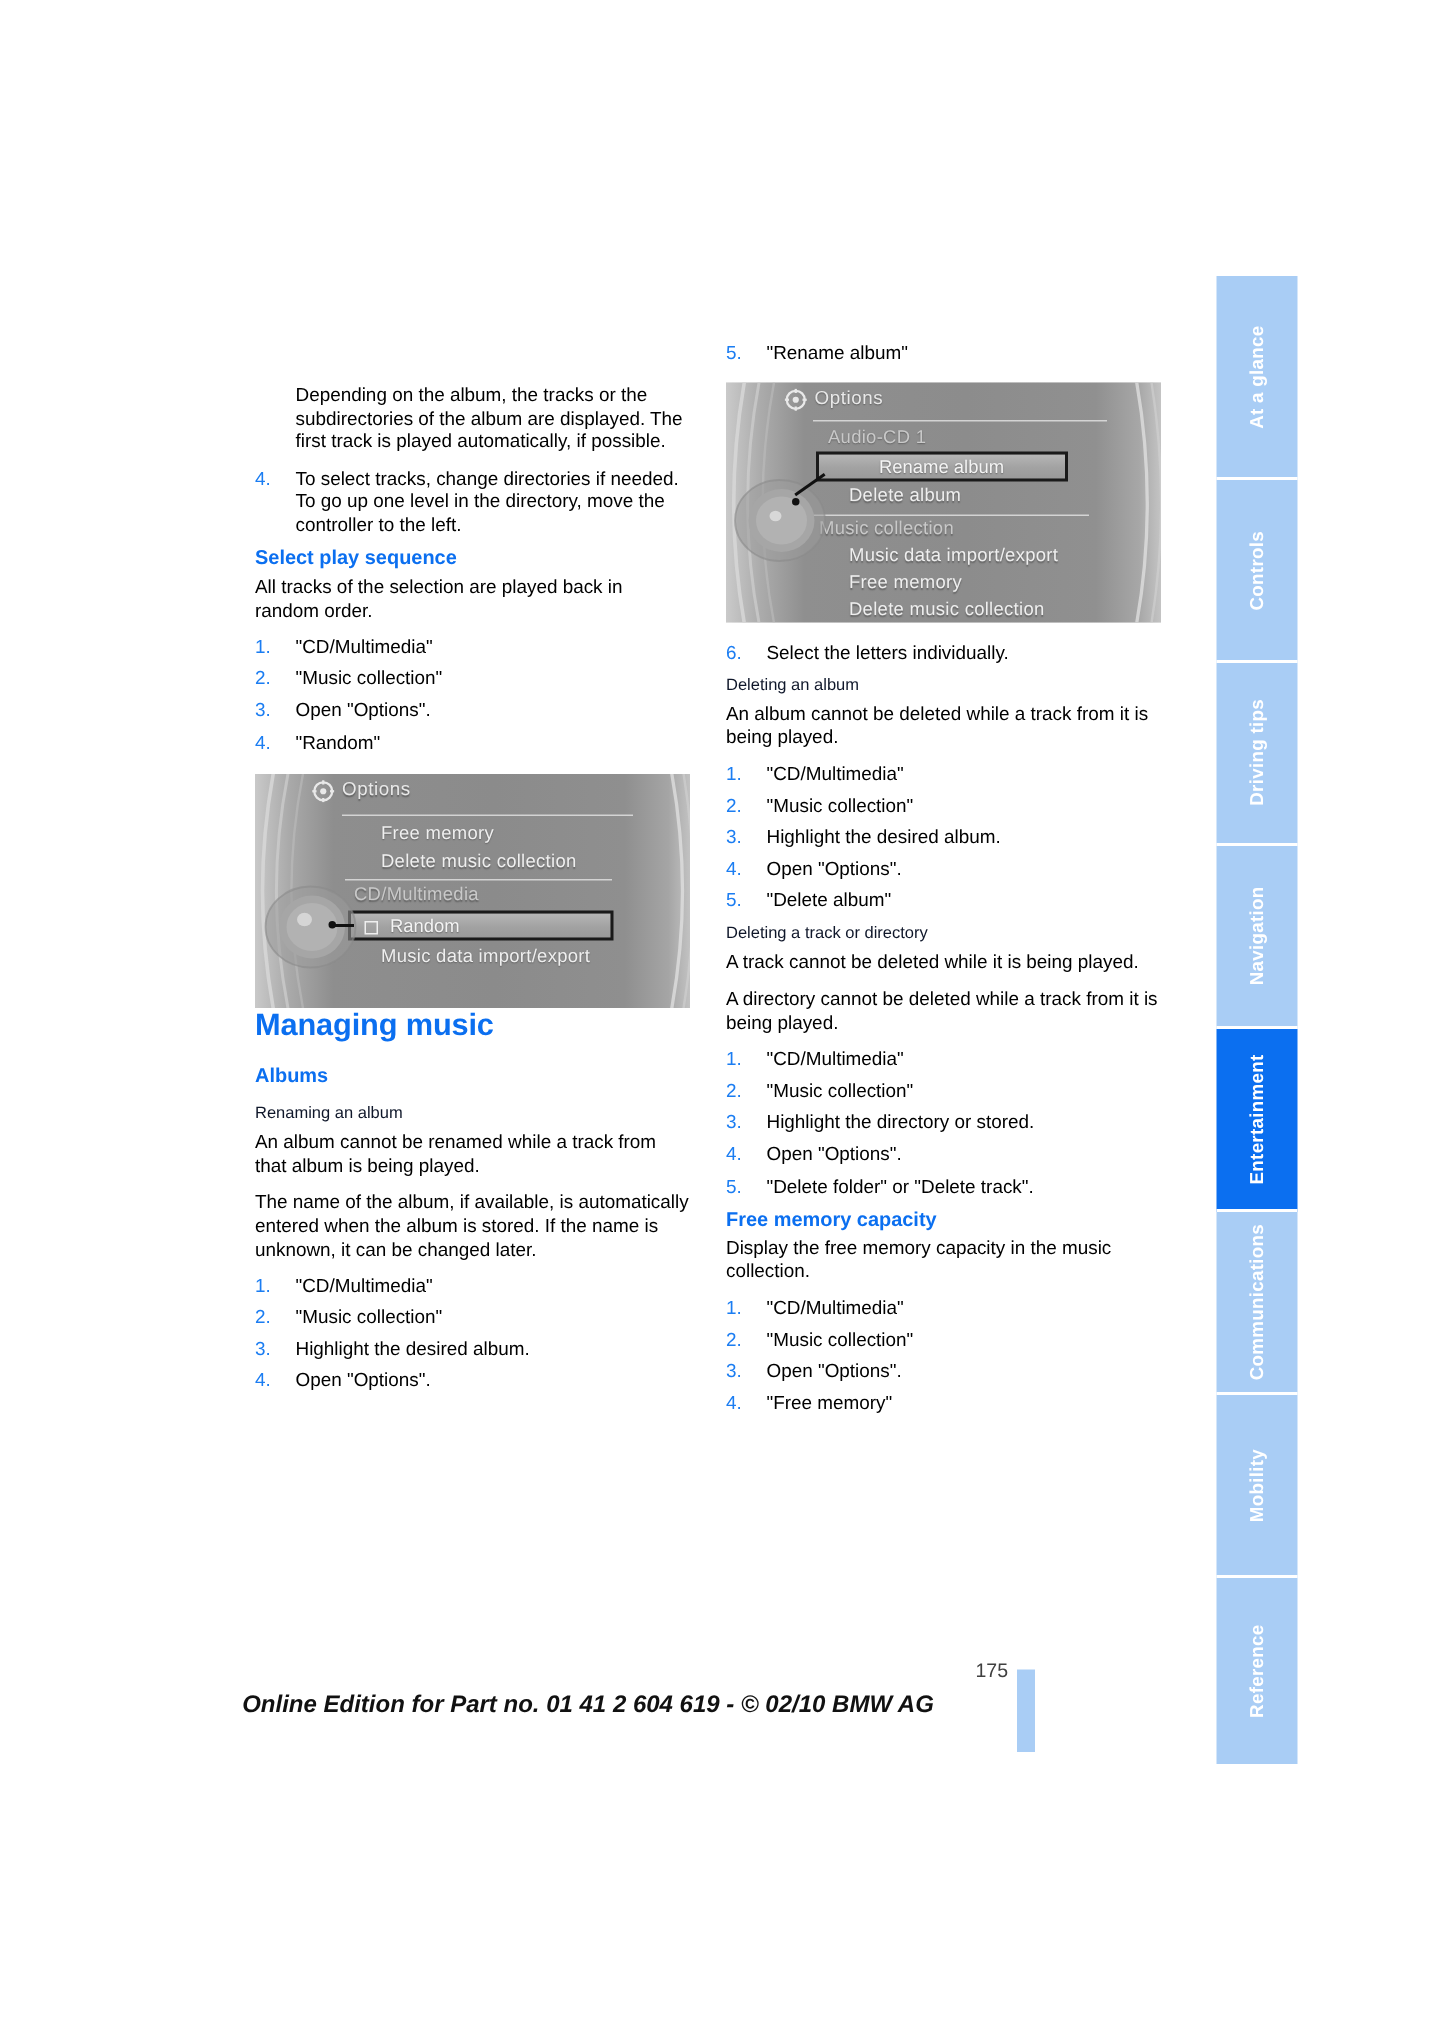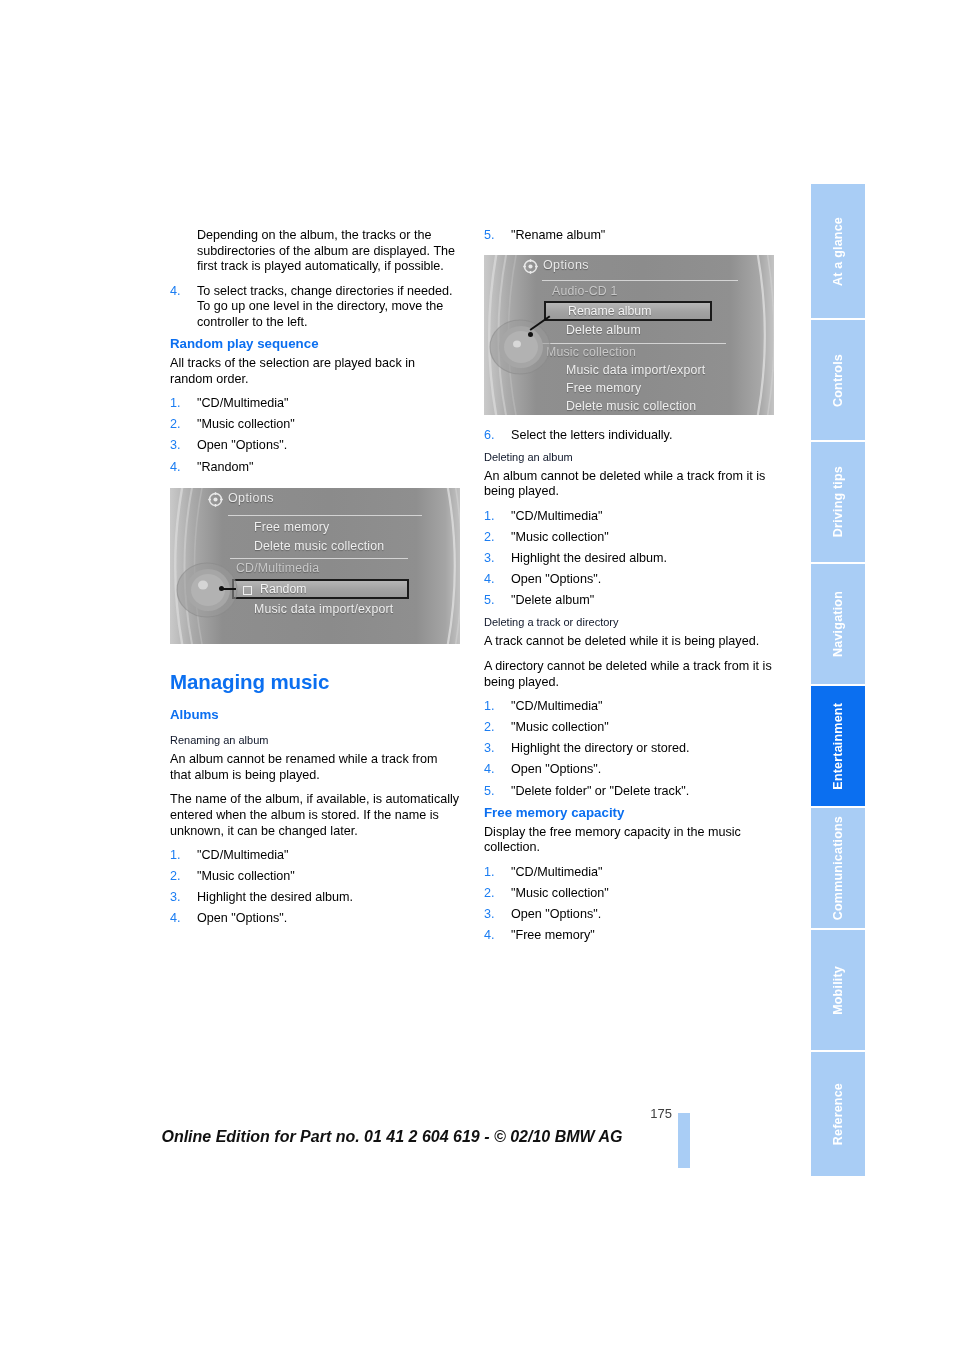--- a/index.html
+++ b/index.html
@@ -148,30 +148,30 @@
     <div class="tab" style="top:746px;height:122px;">
       <span>Mobility</span>
     </div>
     <div class="tab" style="top:868px;height:124px;border-bottom:none;">
       <span>Reference</span>
     </div>
   </div>
 
   <div class="col col-left">
 
-    <p class="body" style="padding-left:27px;">Depending on the album, the tracks or the subdirectories of the album are displayed. The first track is played automatically, if possible.</p>
+    <p class="body" style="padding-left:27px;margin-top:28px;">Depending on the album, the tracks or the subdirectories of the album are displayed. The first track is played automatically, if possible.</p>
 
     <ol class="steps">
       <li>
         <span class="num">4.</span>
         <span>To select tracks, change directories if needed. To go up one level in the directory, move the controller to the left.</span>
       </li>
     </ol>
 
-    <h3 class="h-sub-strong sp-before">Random play sequence</h3>
+    <h3 class="h-sub-strong sp-before">Select play sequence</h3>
     <p class="body">All tracks of the selection are played back in random order.</p>
 
     <ol class="steps">
       <li>
         <span class="num">1.</span>
         <span>"CD/Multimedia"</span>
       </li>
       <li>
         <span class="num">2.</span>
         <span>"Music collection"</span>
@@ -239,21 +239,21 @@
         <ellipse cx="33" cy="30" rx="30" ry="27" fill="#9a9a9a" opacity=".55"></ellipse>
         <ellipse cx="34" cy="30" rx="22" ry="21" fill="#a6a6a6"></ellipse>
         <ellipse cx="34" cy="30" rx="17" ry="16" fill="#b2b2b2"></ellipse>
         <ellipse cx="29" cy="25" rx="5" ry="4.5" fill="#d8d8d8" opacity=".9"></ellipse>
         <ellipse cx="33" cy="30" rx="30" ry="27" fill="none" stroke="#8a8a8a" stroke-width="1.2" opacity=".6"></ellipse>
       </svg>
       <div class="lead" style="left:52px;top:100px;width:14px;"></div>
       <div class="dot" style="left:49px;top:98px;"></div>
     </div>
 
-    <h1 class="h-chapter" style="margin-top:26px;">Managing music</h1>
+    <h1 class="h-chapter" style="">Managing music</h1>
 
     <h2 class="h-sect">Albums</h2>
 
     <h3 class="h-sub sp-before">Renaming an album</h3>
     <p class="body">An album cannot be renamed while a track from that album is being played.</p>
     <p class="body">The name of the album, if available, is automatically entered when the album is stored. If the name is unknown, it can be changed later.</p>
 
     <ol class="steps">
       <li>
         <span class="num">1.</span>
@@ -314,21 +314,21 @@
           <rect x="12.8" y="7.2" width="3" height="1.6" fill="#e9e9e9"></rect>
         </svg>
         <div class="ttl" style="left:59px;">Options</div>
       </div>
 
       <div class="rule" style="left:58px;right:36px;top:25px;"></div>
 
       <div class="mi dim" style="left:68px;top:29px;">Audio-CD 1</div>
 
       <div class="sel" style="left:60px;top:46px;width:168px;height:20px;">
-        <div class="lbl" style="padding-left:22px;">Rename album</div>
+        <div class="lbl" style="padding-left:40px;">Rename album</div>
       </div>
 
       <div class="mi" style="left:82px;top:68px;">Delete album</div>
 
       <div class="rule" style="left:58px;right:48px;top:88px;"></div>
 
       <div class="mi dim" style="left:62px;top:90px;">Music collection</div>
 
       <div class="mi" style="left:82px;top:108px;">Music data import/export</div>
       <div class="mi" style="left:82px;top:126px;">Free memory</div>

